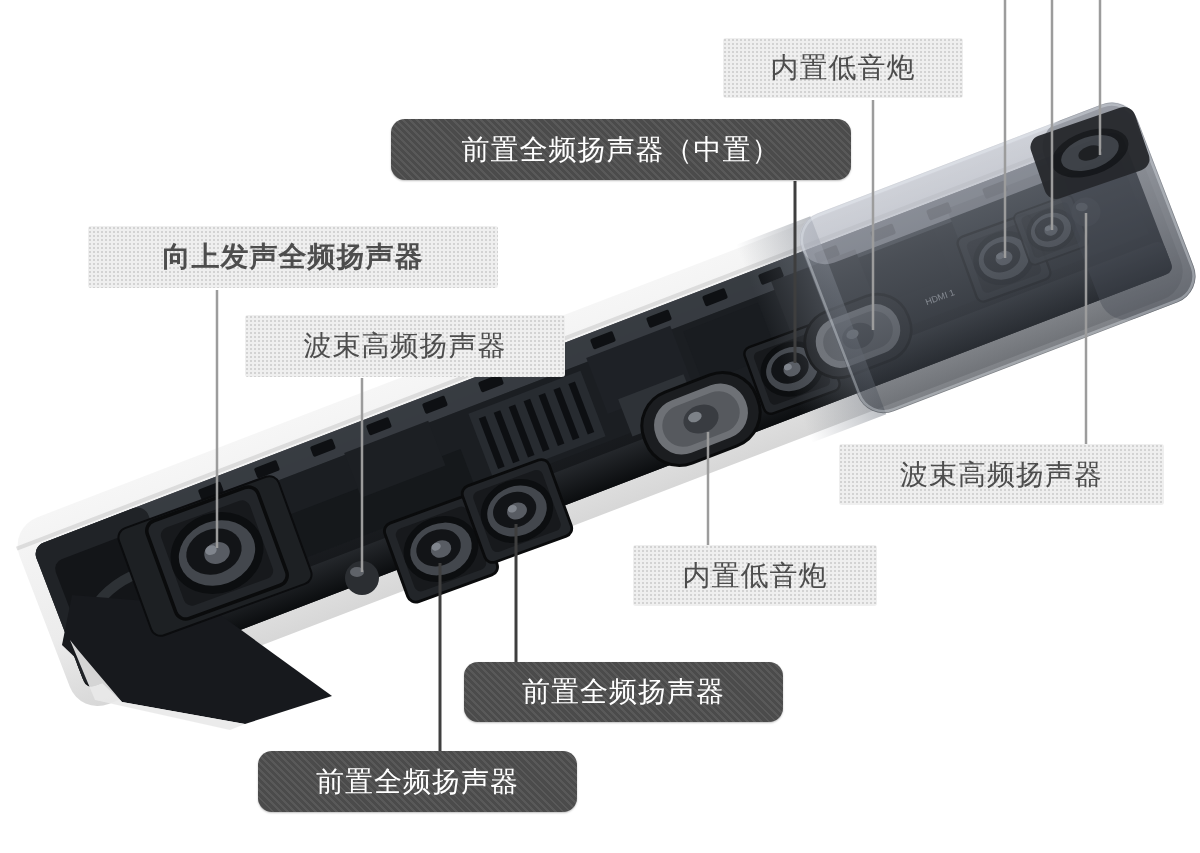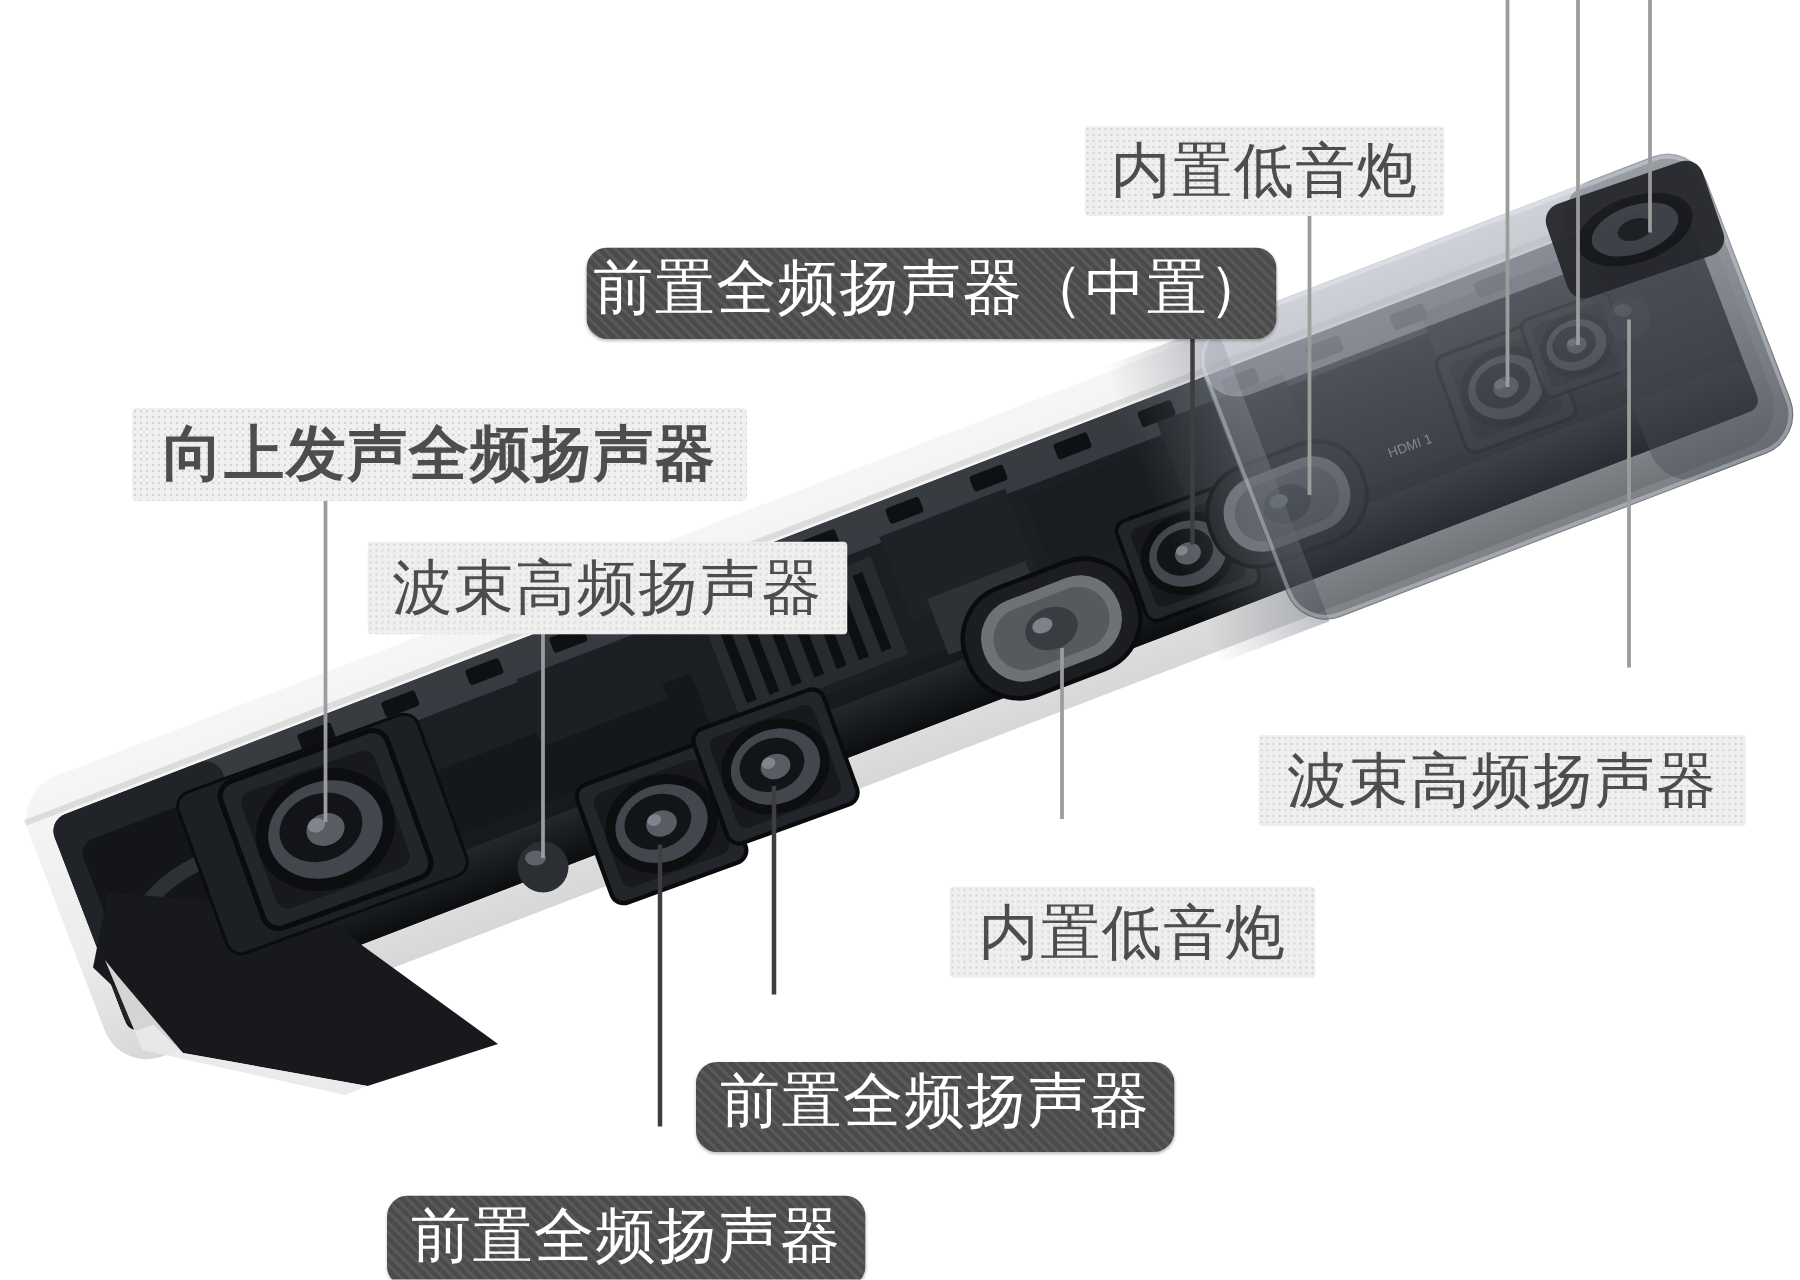--- a/index.html
+++ b/index.html
@@ -5,34 +5,33 @@
   html,body{margin:0;padding:0;}
   body{
     width:1200px;height:853px;position:relative;overflow:hidden;
     background:#ffffff;
     font-family:"Liberation Sans","DejaVu Sans",sans-serif;
   }
   #stage{position:absolute;left:0;top:0;width:1200px;height:853px;}
   svg{position:absolute;left:0;top:0;}
   .lbl{
     position:absolute;display:flex;align-items:center;justify-content:center;
-    font-size:40px;letter-spacing:1px;white-space:nowrap;line-height:1;margin-top:46px;
+    font-size:28px;letter-spacing:1px;white-space:nowrap;line-height:1;
   }
   .lbl-light{
     background-color:#efefef;
     background-image:radial-gradient(#d3d3d3 1px, rgba(0,0,0,0) 1px);
     background-size:4px 4px;
     color:#4d4d4d;border-radius:3px;
   }
   .lbl-dark{
     background-color:#4b4b4b;
     background-image:repeating-linear-gradient(45deg, rgba(255,255,255,0.08) 0 2px, rgba(0,0,0,0) 2px 5px);
     color:#ffffff;border-radius:14px;
     box-shadow:0 1px 2px rgba(0,0,0,0.25);
-    font-family:Liberation Mono, monospace;
   }
 </style>
 </head>
 <body>
 
 <div id="stage">
 
 <svg width="1200" height="853" viewBox="0 0 1200 853">
   <defs>
     <linearGradient id="shellGrad" x1="0" y1="0" x2="0" y2="1">

